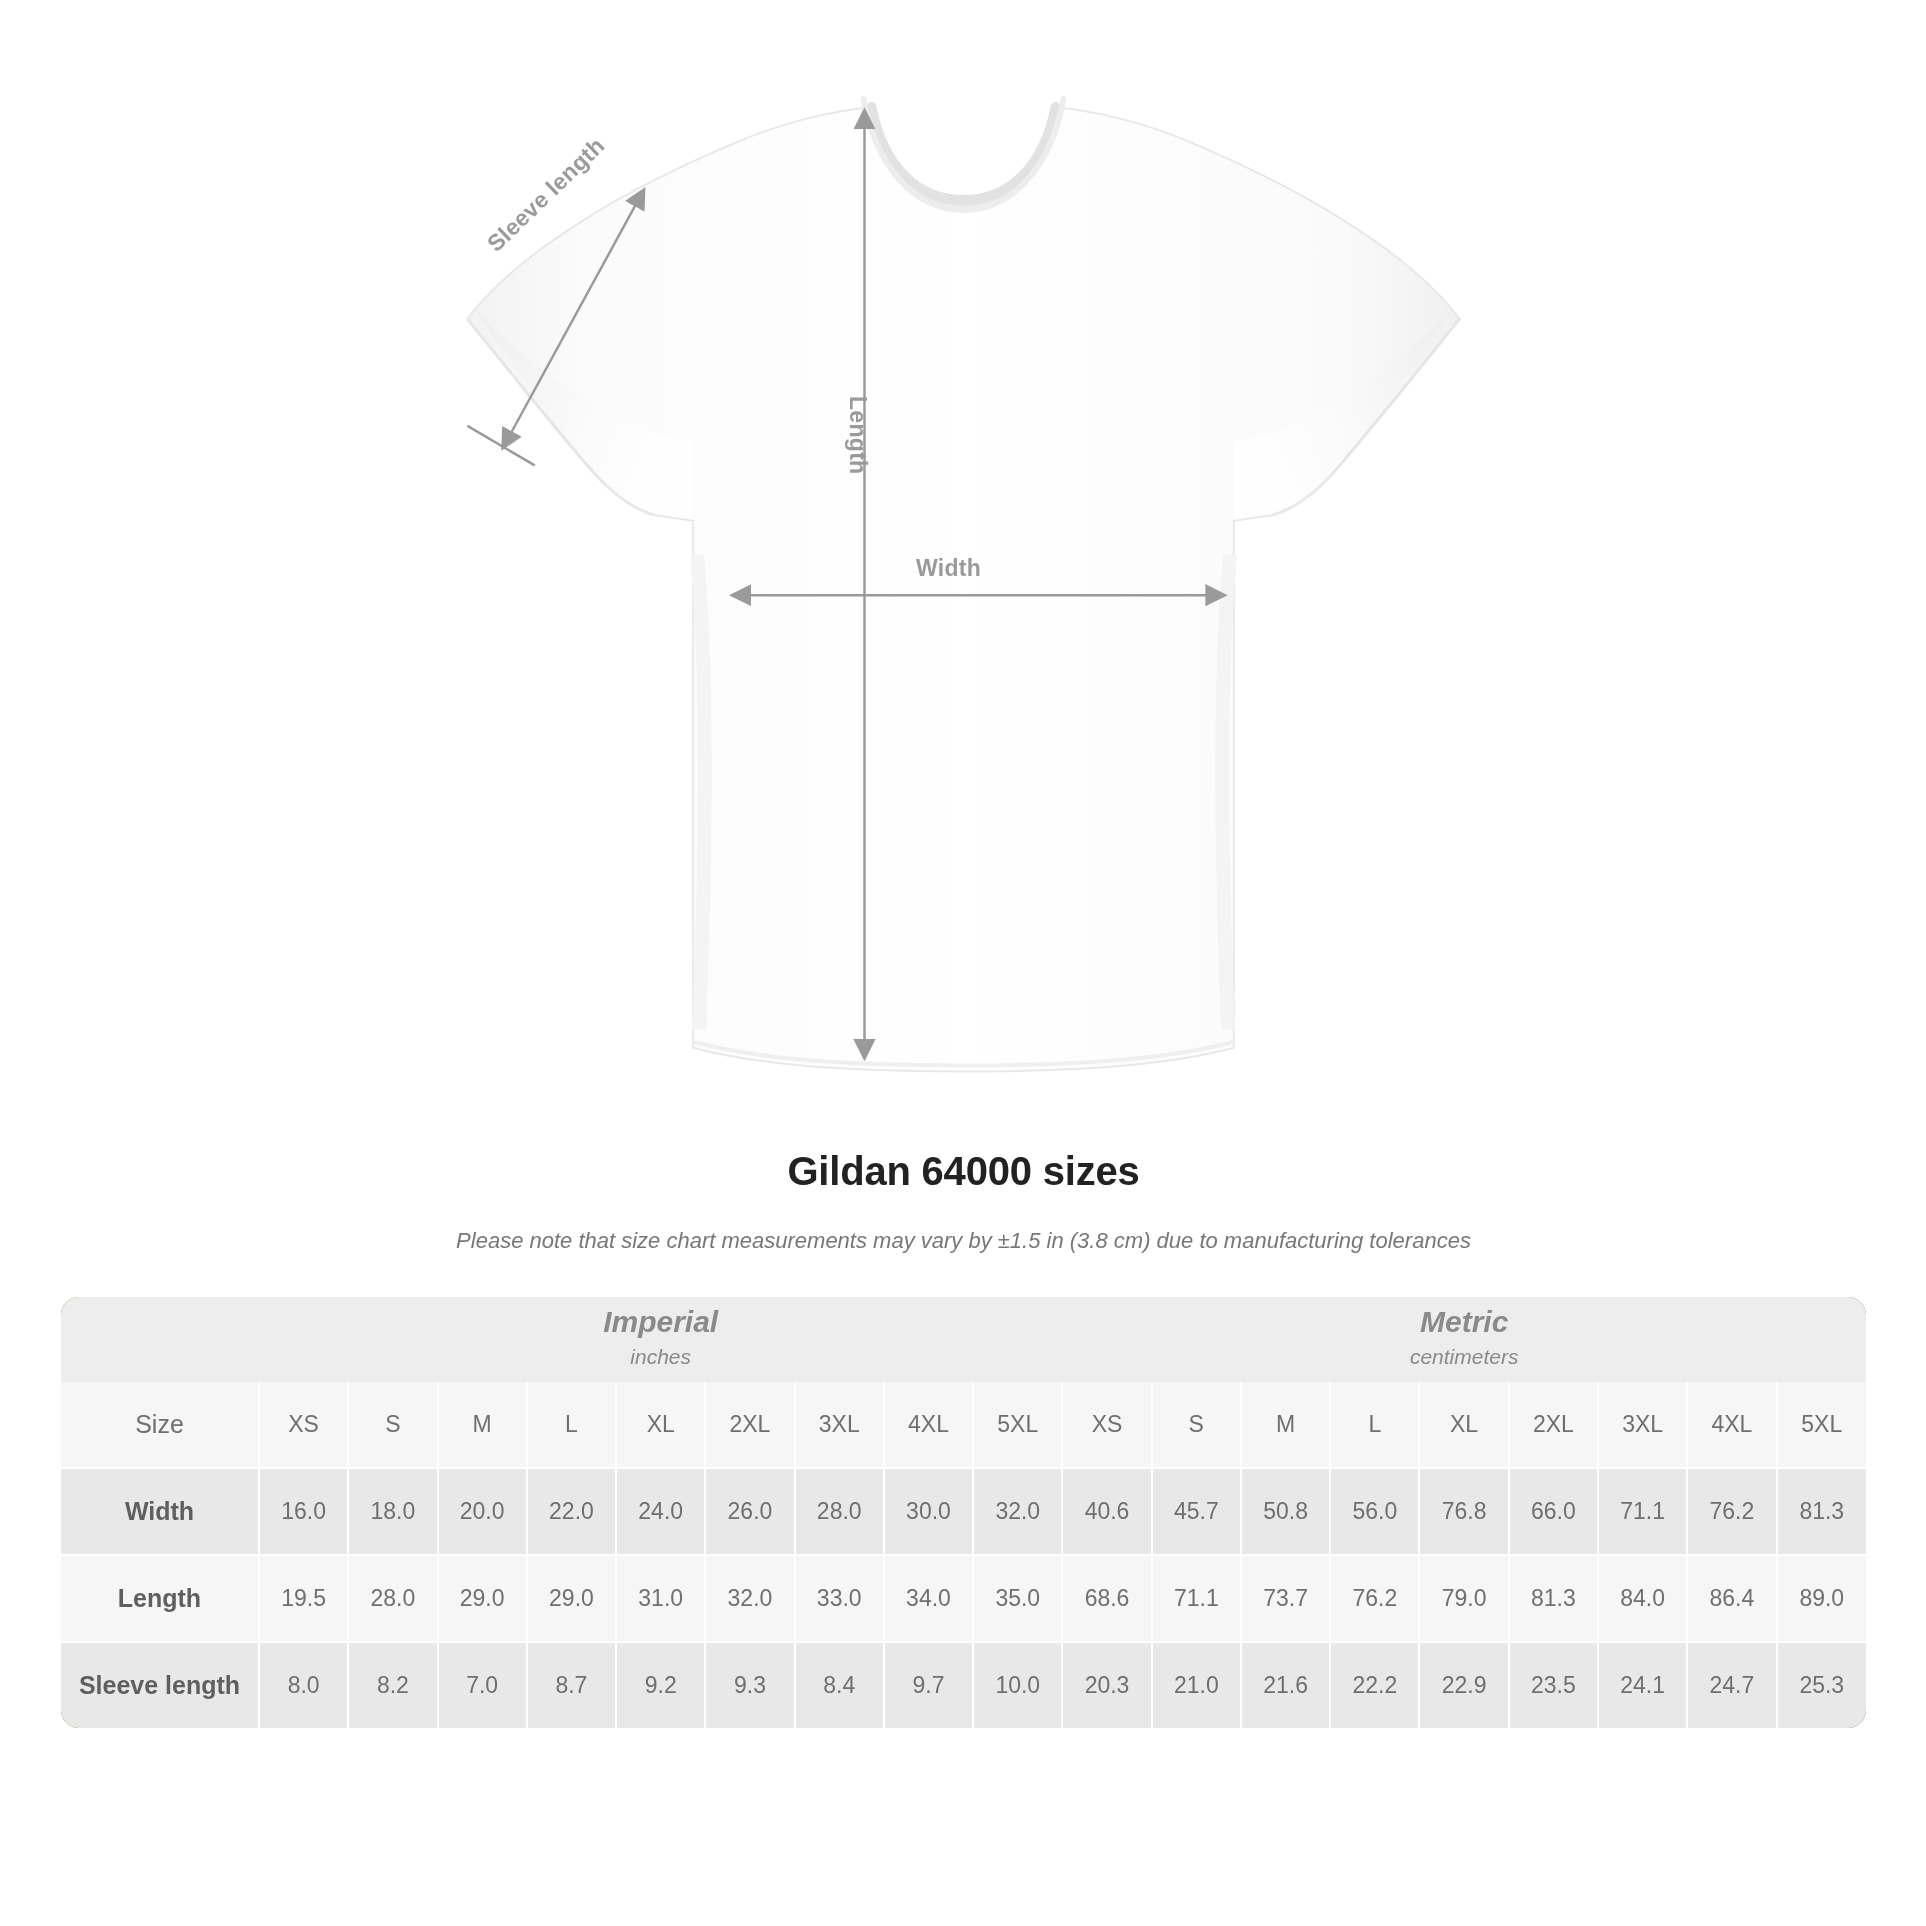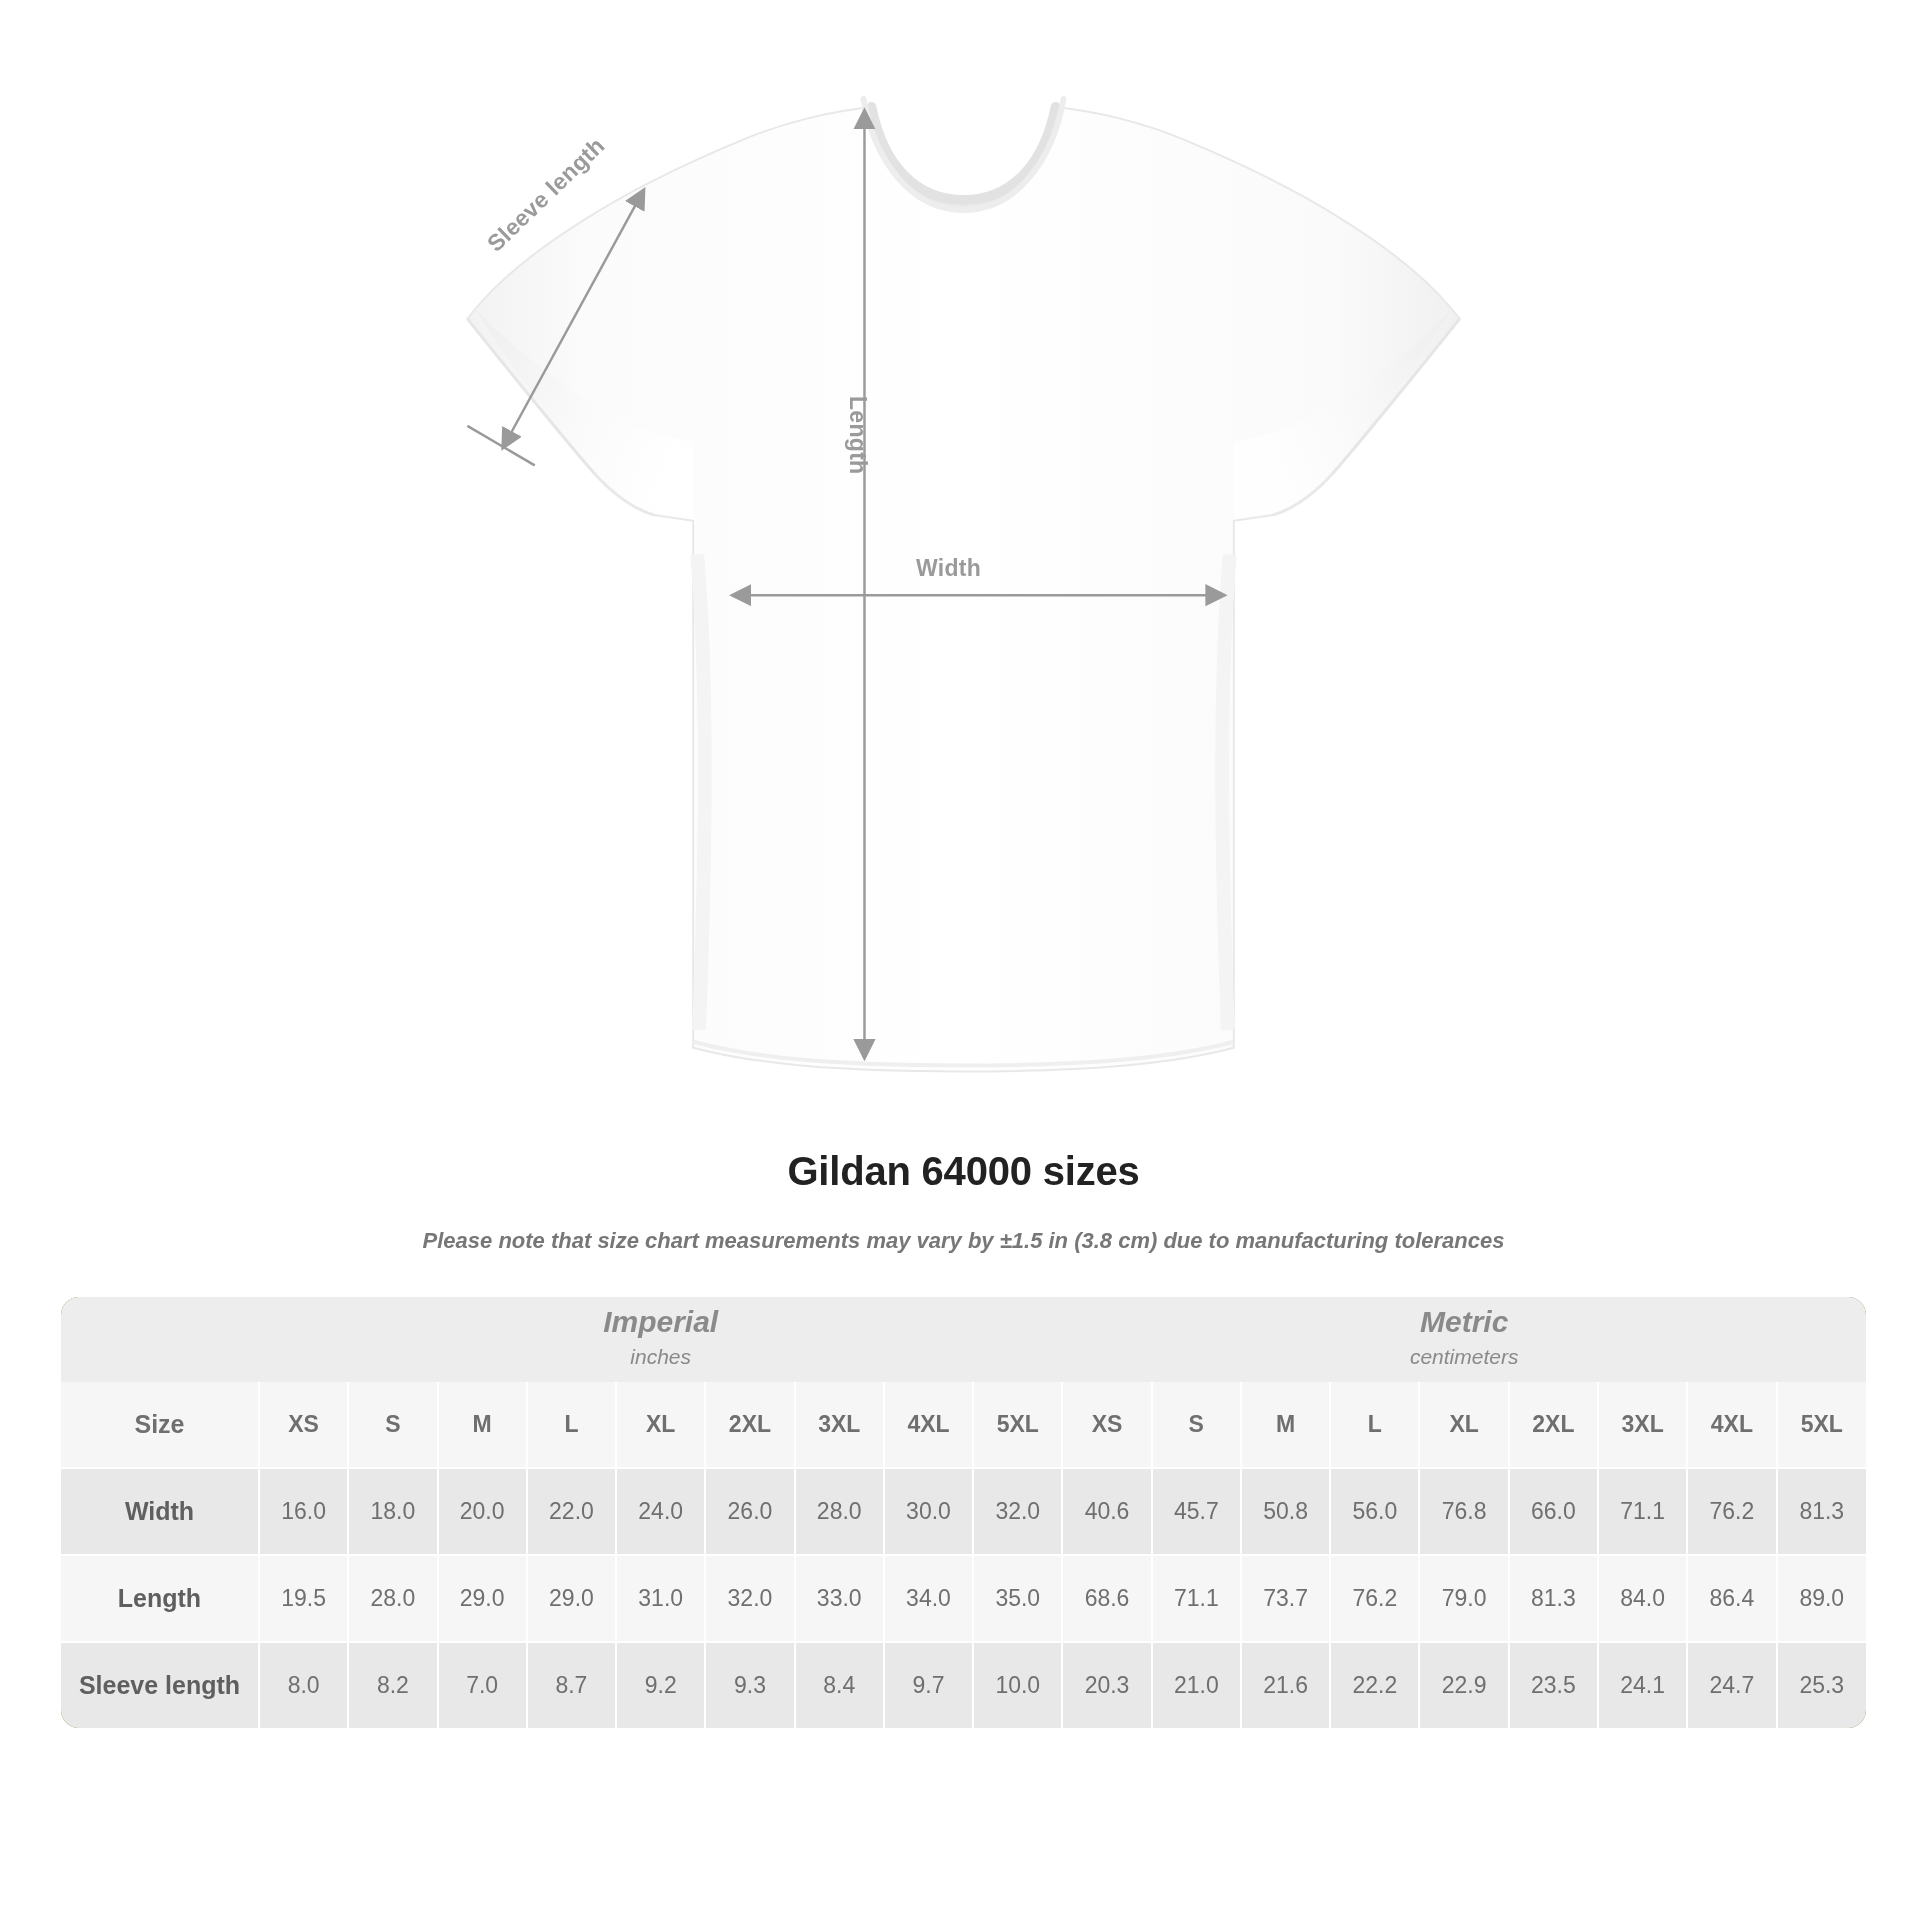--- a/index.html
+++ b/index.html
@@ -67,21 +67,20 @@
     padding-top: 22px;
     letter-spacing: -0.2px;
   }
   .subtitle {
     text-align: center;
     font-size: 22px;
     font-style: italic;
     color: #777;
     margin: 16px;
     padding-top: 18px;
-    font-weight: bold;
   }
 
   
   .table-wrap {
     margin: 43px 61px 3px 61px;
     border-radius: 18px;
     overflow: hidden;
     background: #4d7c0f;
   }
   table.size-table {
@@ -111,21 +110,21 @@
     line-height: 1.15;
   }
   .unit-sub {
     font-size: 21px;
     font-style: italic;
     color: #8a8a8a;
     line-height: 1.6;
   }
   .hdr-row th {
     background: #f6f6f6;
-    font-weight: bold;
+    font-weight: normal;
     color: #6e6e6e;
     font-size: 24px;
     border-right: 2px solid #ffffff;
   }
   .hdr-row th:last-child { border-right: none; }
   .hdr-row th.rowlabel {
     font-size: 25px;
   }
   .data-row td {
     border-right: 2px solid #ffffff;

